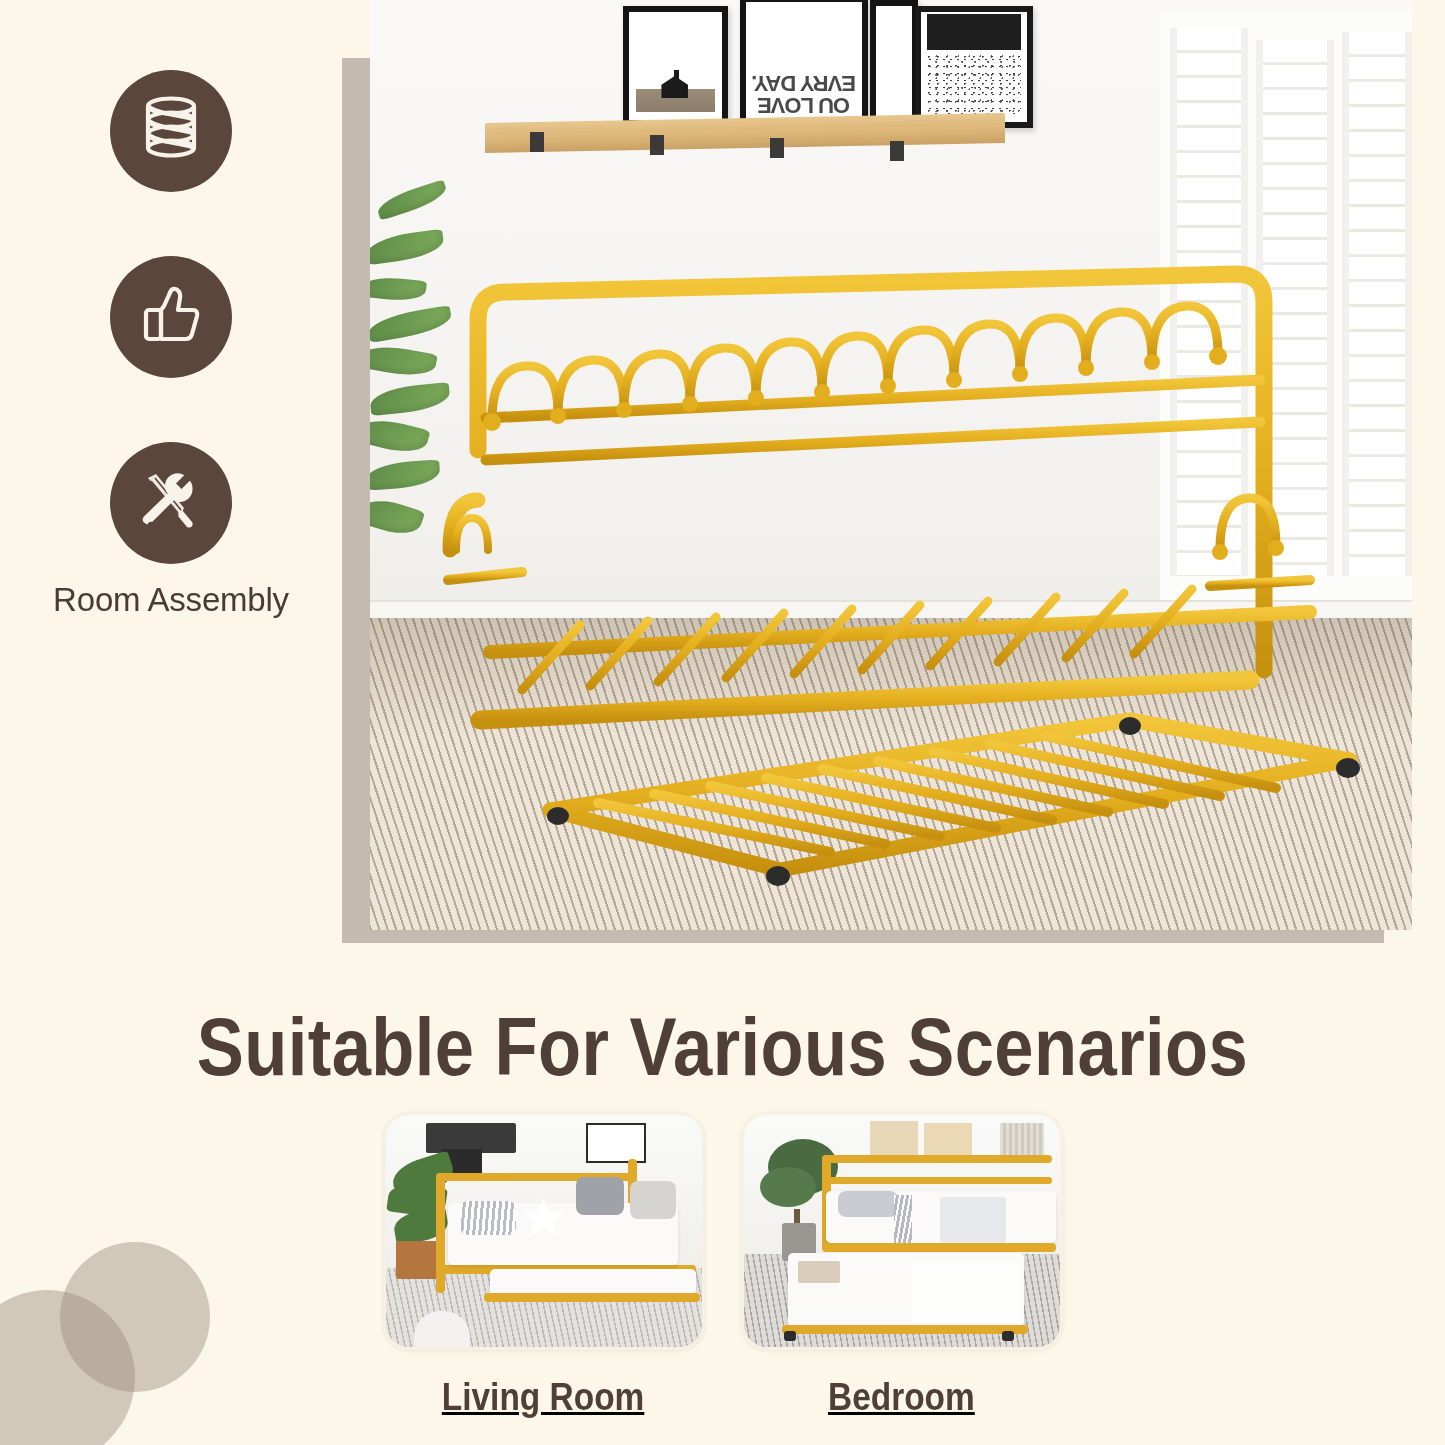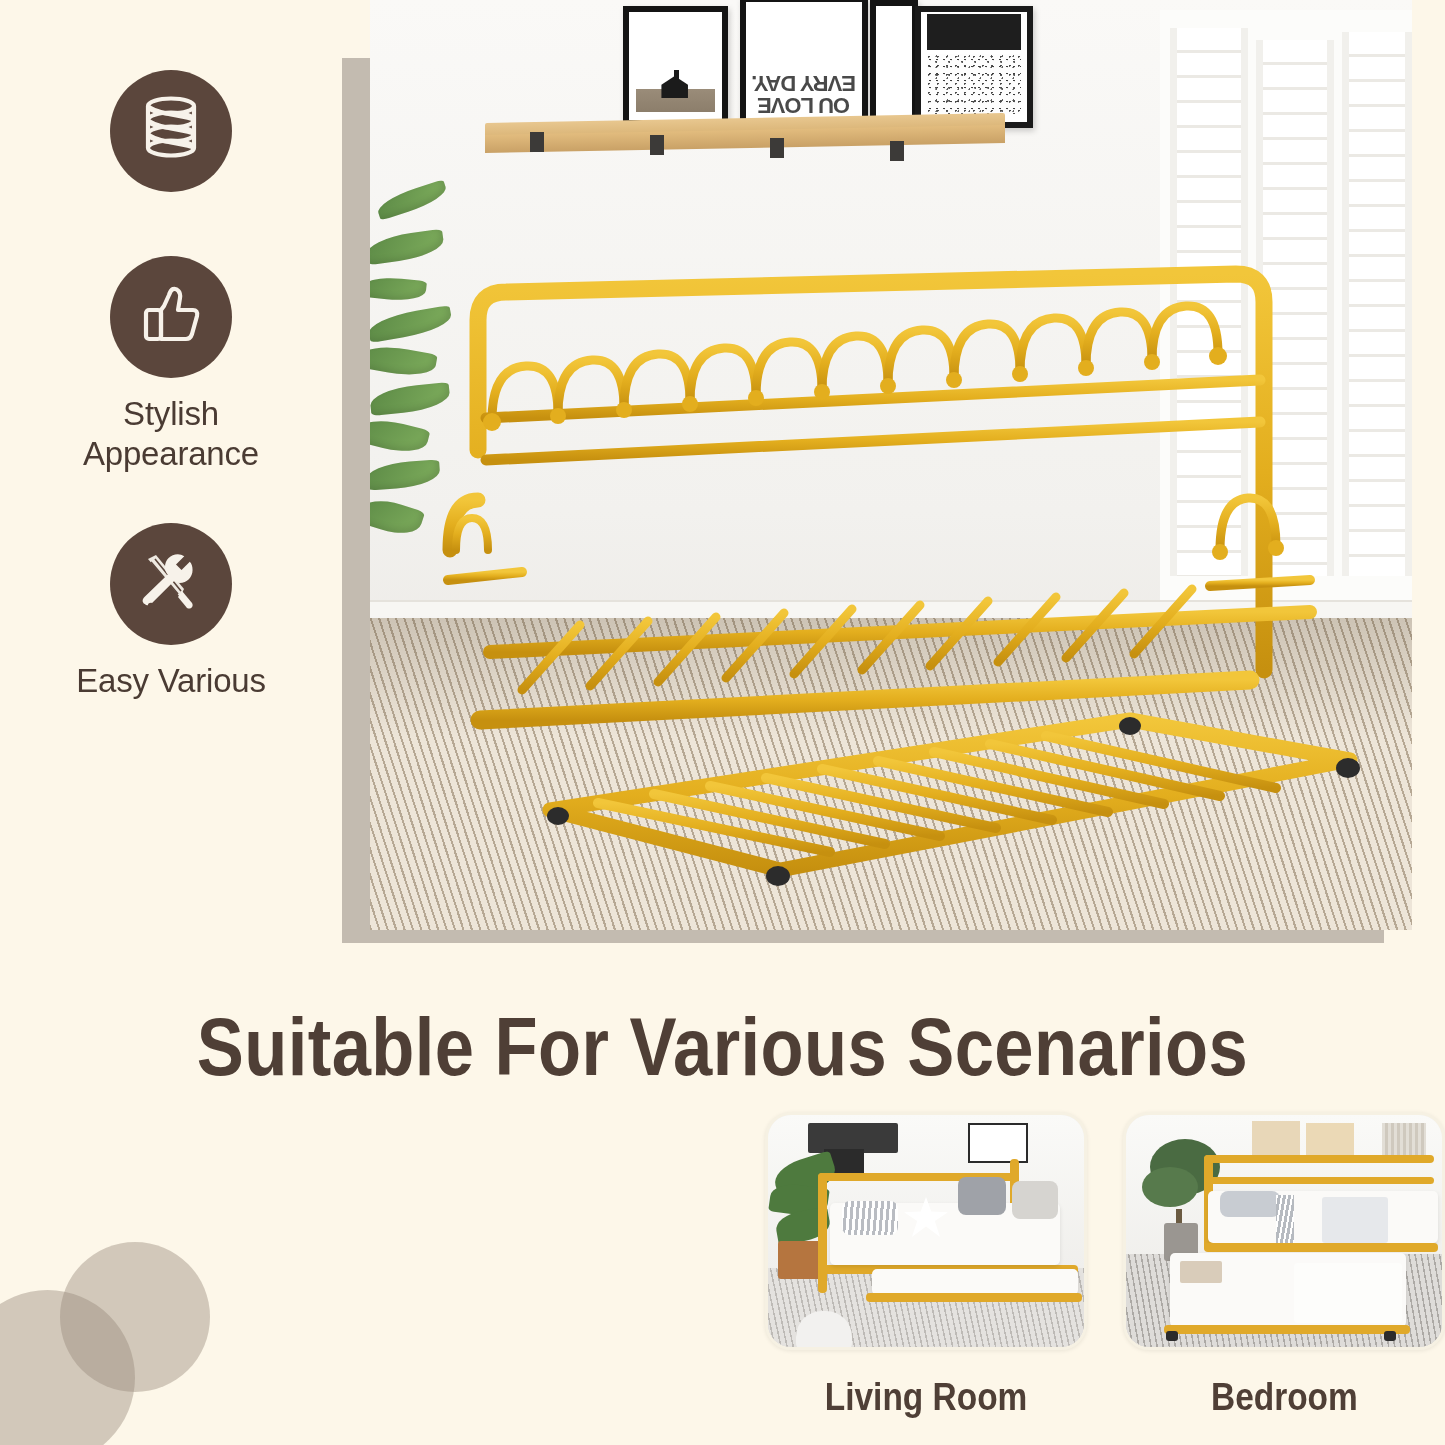--- a/index.html
+++ b/index.html
@@ -114,21 +114,21 @@
   .headline {
     position:absolute; left:0; top:1000px; width:1445px; text-align:center;
     color:#4F3F36; font-size:82px; font-weight:bold;
     font-family:"Liberation Sans Narrow","Liberation Sans", sans-serif;
     letter-spacing:0.5px; transform:scaleX(0.86); transform-origin:center; z-index:4;
   }
 
   
   .scenarios {
     position:absolute; left:0; top:1112px; width:1445px; height:310px;
-    display:flex; justify-content:flex-end; gap:36px; z-index:4;
+    display:flex; justify-content:center; gap:36px; z-index:4;text-decoration:underline;
   }
   .scenario { width:322px; display:flex; flex-direction:column; align-items:center; }
   .thumb {
     width:322px; height:238px; border-radius:26px; overflow:hidden;
     border:3px solid #F6F1E3; position:relative; background:#EFEDEA;
     box-shadow:0 1px 4px rgba(0,0,0,.08);
   }
   .sc-label {
     margin-top:26px; color:#4F3F36; font-size:38px; font-weight:bold;
     font-family:"Liberation Sans Narrow","Liberation Sans", sans-serif;
@@ -173,39 +173,37 @@
 
   <div class="feature">
     <div class="feat-badge">
       <svg width="68" height="68" viewBox="0 0 68 68">
         <g fill="none" stroke="#F7F2EA" stroke-width="4.2" stroke-linejoin="round" stroke-linecap="round">
           <path d="M24 27 L24 56 L49 56 C52 56 54 54 55 51 L60 33 C61 29 59 27 56 27 L41 27 L43 15 C44 9 40 5 36 6 C34 7 33 9 32 12 L27 23 L24 27 Z"></path>
           <rect x="9" y="27" width="15" height="29" rx="3"></rect>
         </g>
       </svg>
     </div>
-    <div class="feat-label">Stylish
-Appearance</div>
   </div>
 
   <div class="feature">
     <div class="feat-badge">
       <svg width="70" height="70" viewBox="0 0 70 70">
         <g fill="#F7F2EA">
           <path d="M12 10 L20 6 L48 40 L44 48 Z" opacity="0.95"></path>
           <path d="M15 13 L42 45 M19 10 L45 42" stroke="#5B463C" stroke-width="1.6" fill="none"></path>
           <path d="M46 42 L56 54 C58 57 55 61 51 59 L42 48 Z"></path>
         </g>
         <g fill="#F7F2EA">
           <path d="M52 8 C44 8 38 14 38 22 C38 25 39 28 41 30 L16 54 C13 57 13 60 16 62 C18 64 22 64 24 61 L48 37 C50 38 51 39 54 39 C62 39 68 33 68 25 C68 21 67 18 65 16 L56 25 L50 19 L59 10 C57 9 54 8 52 8 Z" transform="translate(-6,-2) scale(0.92)"></path>
         </g>
         <circle cx="15" cy="57" r="3.2" fill="#5B463C"></circle>
       </svg>
     </div>
-    <div class="feat-label">Easy Various</div>
+    <div class="feat-label">Room Assembly</div>
   </div>
 
 </div>
 
 <div class="hero-wrap">
   <div class="hero-frame"></div>
   <div class="hero-photo">
 
     <div class="wall"></div>
 

